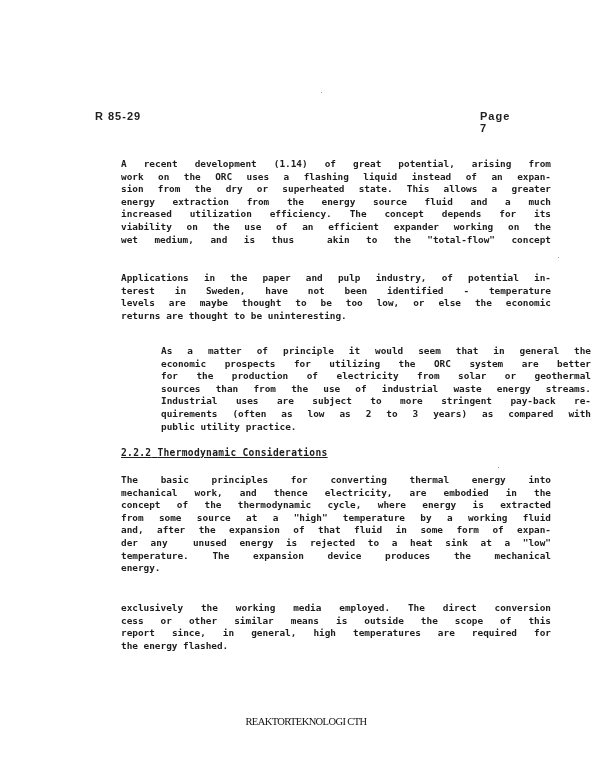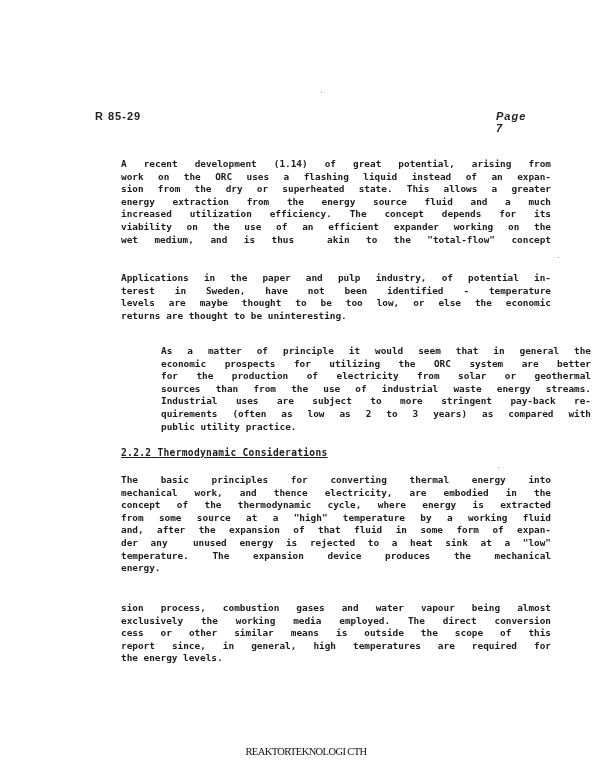--- a/index.html
+++ b/index.html
@@ -1,30 +1,30 @@
 <!DOCTYPE html>
 <html><head>
   <meta charset="utf-8">
   <style>
     html, body { margin: 0; padding: 0; background: #ffffff; }
     body { width: 612px; height: 779px; position: relative; overflow: hidden; }
     .page { position: absolute; left: 0; top: 0; width: 492px; height: 779px; background: #ffffff; color: #1a1a1a; }
     .hdr { position: absolute; top: 110px; font-family: "Liberation Sans", sans-serif; font-size: 11px; font-weight: bold; letter-spacing: 1px; color: #222; }
     .hdr-left { left: 95px; }
-    .hdr-right { left: 496px; font-style: italic; }
+    .hdr-right { left: 480px; }
     .body-text { position: absolute; left: 121px; width: 430px; font-family: "DejaVu Sans Mono", monospace; font-weight: bold; font-size: 9.4px; line-height: 12.6px; color: #1c1c1c; }
     .line { display: block; white-space: pre; text-align: justify; text-align-last: justify; height: 12.6px; overflow: hidden; }
     .line.last { text-align-last: left; }
     .p1 { top: 158px; }
     .p2 { top: 272px; }
     .p3 { top: 345px; margin-left: 40px; }
     .heading { position: absolute; top: 447px; left: 121px; font-family: "DejaVu Sans Mono", monospace; font-weight: bold; font-size: 9.6px; color: #1c1c1c; text-decoration: underline; letter-spacing: 0.3px; }
     .p4 { top: 474px; }
     .p5 { top: 602px; }
-    .footer { position: absolute; top: 716px; left: 0; width: 612px; text-align: center; font-family: "Liberation Serif", serif; font-size: 10.5px; letter-spacing: -0.6px; color: #111; margin-top: 30px; }
+    .footer { position: absolute; top: 716px; left: 0; width: 612px; text-align: center; font-family: "Liberation Serif", serif; font-size: 10.5px; letter-spacing: -0.6px; color: #111; }
     .speck { position: absolute; width: 1px; height: 1px; background: #999; }
   </style>
 </head>
 <body>
 
 <div class="page">
 
   <div class="hdr hdr-left">R 85-29</div>
   <div class="hdr hdr-right">Page 7</div>
 
@@ -65,25 +65,24 @@
     <span class="line">mechanical work, and thence electricity, are embodied in the</span>
     <span class="line">concept of the thermodynamic cycle, where energy is extracted</span>
     <span class="line">from some source at a "high" temperature by a working fluid</span>
     <span class="line">and, after the expansion of that fluid in some form of expan-</span>
     <span class="line">der any  unused energy is rejected to a heat sink at a "low"</span>
     <span class="line">temperature. The expansion device produces the mechanical</span>
     <span class="line last">energy.</span>
   </div>
 
   <div class="body-text p5">
-    <span class="line">sion process, combustion gases and water vapour being almost</span>
     <span class="line">exclusively the working media employed. The direct conversion</span>
     <span class="line">cess or other similar means is outside the scope of this</span>
     <span class="line">report since, in general, high temperatures are required for</span>
-    <span class="line last">the energy levels.</span>
+    <span class="line last">the energy flashed.</span>
   </div>
 
   <div class="footer">REAKTORTEKNOLOGI CTH</div>
 
   <div class="speck" style="left:321px; top:92px;"></div>
   <div class="speck" style="left:558px; top:257px;"></div>
   <div class="speck" style="left:498px; top:467px;"></div>
 </div>
 
 </body></html>

